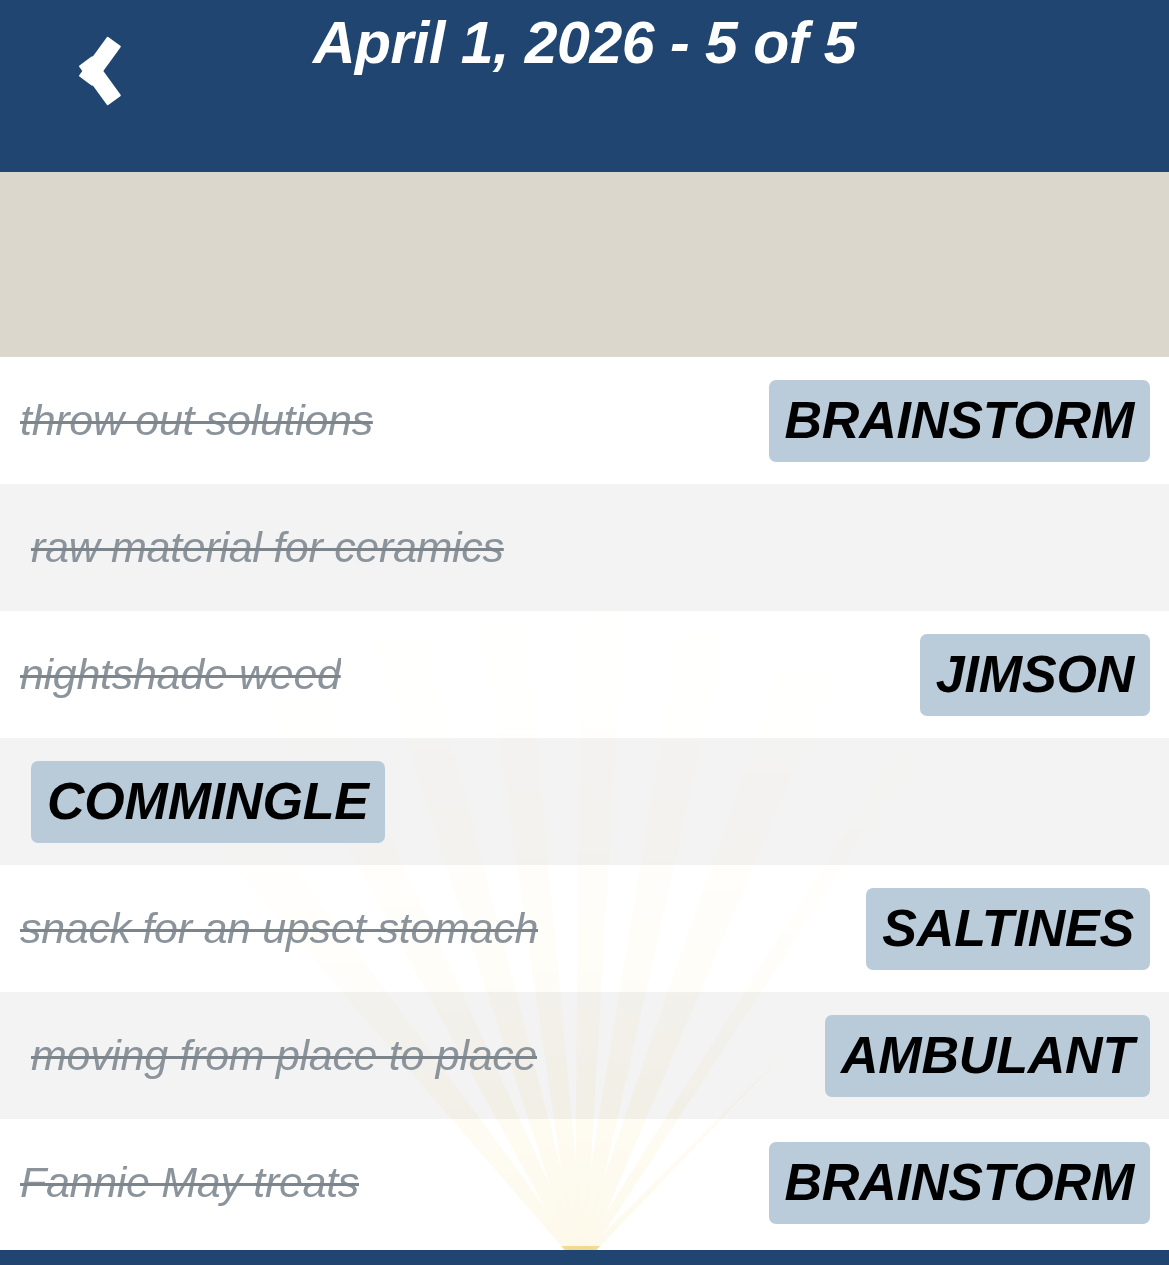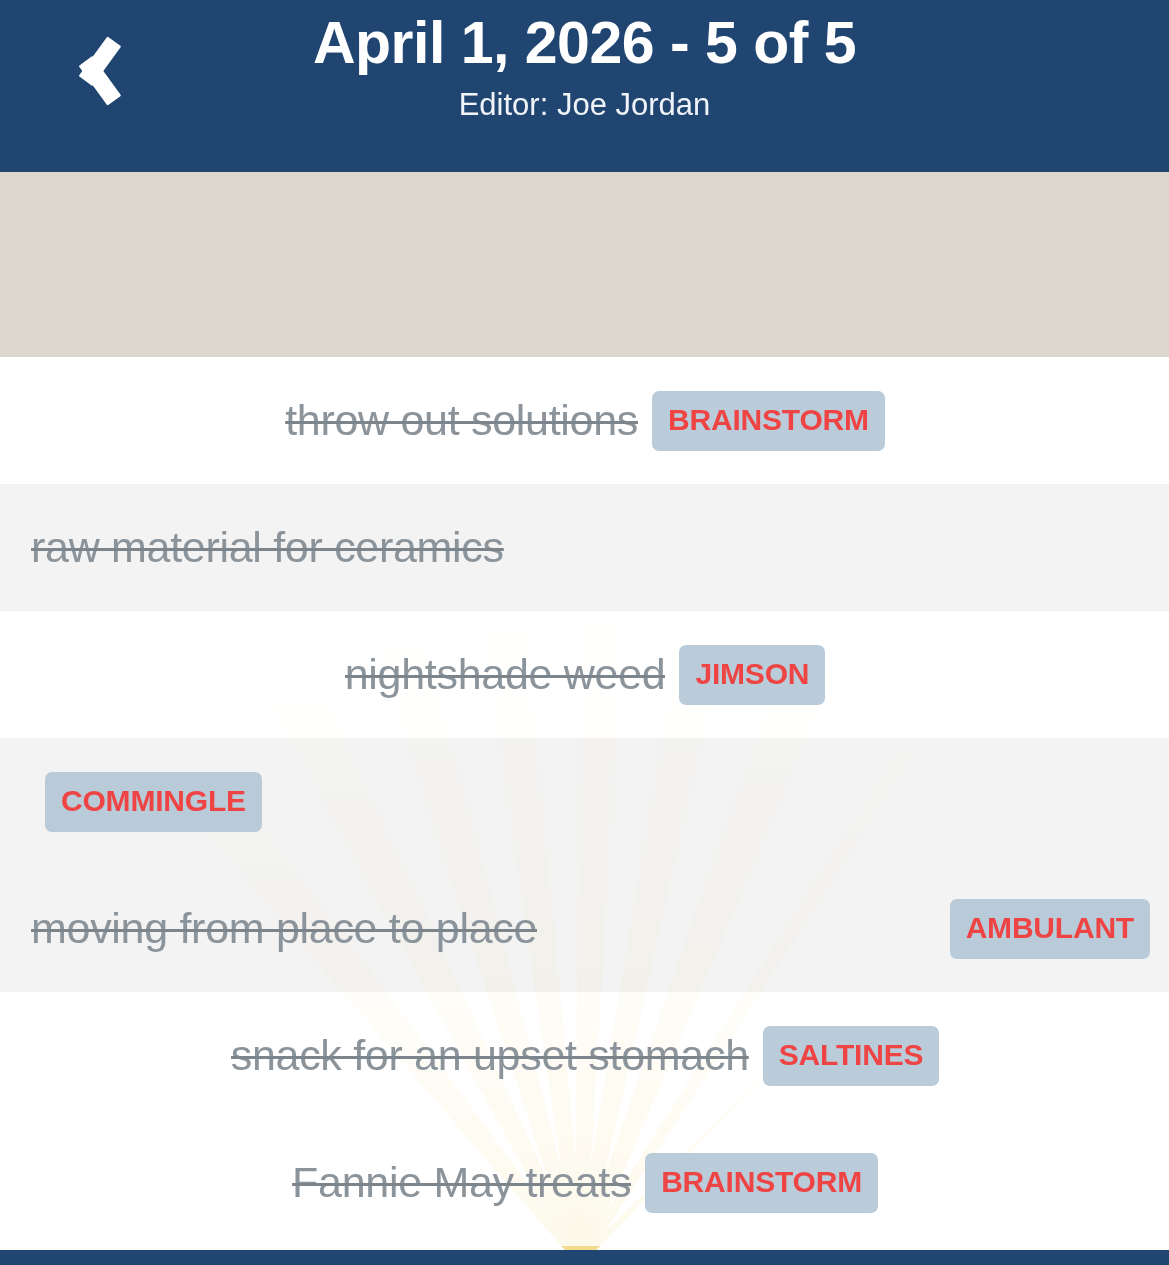--- a/index.html
+++ b/index.html
@@ -11,20 +11,21 @@
     background: #ffffff;
     font-family: "Liberation Sans", sans-serif;
   }
 
   #app {
     position: relative;
     width: 1169px;
     height: 1265px;
     overflow: hidden;
     background: #ffffff;
+    font-style: italic;
   }
 
   
   .header {
     position: relative;
     width: 100%;
     height: 172px;
     background: #204571;
     display: flex;
     align-items: flex-start;
@@ -126,47 +127,46 @@
   .clue-row {
     position: relative;
     width: 100%;
     height: 127px;
     display: flex;
     align-items: center;
     justify-content: space-between;
     padding: 0 19px 0 20px;
     cursor: pointer;
   }
-  .clue-row.odd  { background: rgba(255,255,255,0.82); justify-content: center; }
+  .clue-row.odd  { background: rgba(255,255,255,0.82); }
   .clue-row.even { background: rgba(240,240,240,0.82); padding-left: 31px; }
 
   .clue-text {
     font-size: 43px;
     color: #8b939b;
     text-decoration: line-through;
     text-decoration-thickness: 2.5px;
     text-decoration-color: #7c848c;
     white-space: nowrap;
     letter-spacing: -0.3px;
     flex: 0 1 auto;
     overflow: hidden;
   }
 
   .answer-badge {
     background: rgba(176,196,213,0.88);
-    color: #ef4444;
-    font-size: 30px;
+    color: #000000;
+    font-size: 52px;
     font-weight: bold;
     letter-spacing: -0.2px;
     border-radius: 7px;
     padding: 14px 16px 16px 16px;
     white-space: nowrap;
     line-height: 1;
     flex: 0 0 auto;
-    margin-left: 14px;
   }
 
   
   .bottom-bar {
     position: absolute;
     left: 0;
     bottom: 0;
     width: 100%;
     height: 15px;
     background: #204571;
@@ -177,21 +177,20 @@
 <body>
 
 <div id="app">
 
   <div class="header">
     <div class="back-button">
       <div class="chevron-left"></div>
     </div>
     <div class="header-titles">
       <div class="header-title">April 1, 2026 - 5 of 5</div>
-      <div class="header-subtitle">Editor: Joe Jordan</div>
     </div>
   </div>
 
   <div class="banner"></div>
 
   <div class="clue-area">
 
     <svg class="sunburst" viewBox="0 0 1169 908" preserveAspectRatio="none">
       <defs>
         <linearGradient id="rayGrad" x1="0" y1="1" x2="0" y2="0">
@@ -226,31 +225,31 @@
 
       <div class="clue-row odd">
         <span class="clue-text">nightshade weed</span>
         <span class="answer-badge">JIMSON</span>
       </div>
 
       <div class="clue-row even">
         <span class="answer-badge">COMMINGLE</span>
       </div>
 
+      <div class="clue-row odd">
+        <span class="clue-text">snack for an upset stomach</span>
+        <span class="answer-badge">SALTINES</span>
+      </div>
+
       <div class="clue-row even">
         <span class="clue-text">moving from place to place</span>
         <span class="answer-badge">AMBULANT</span>
       </div>
 
       <div class="clue-row odd">
-        <span class="clue-text">snack for an upset stomach</span>
-        <span class="answer-badge">SALTINES</span>
-      </div>
-
-      <div class="clue-row odd">
         <span class="clue-text">Fannie May treats</span>
         <span class="answer-badge">BRAINSTORM</span>
       </div>
 
     </div>
   </div>
 
   <div class="bottom-bar"></div>
 </div>
 

